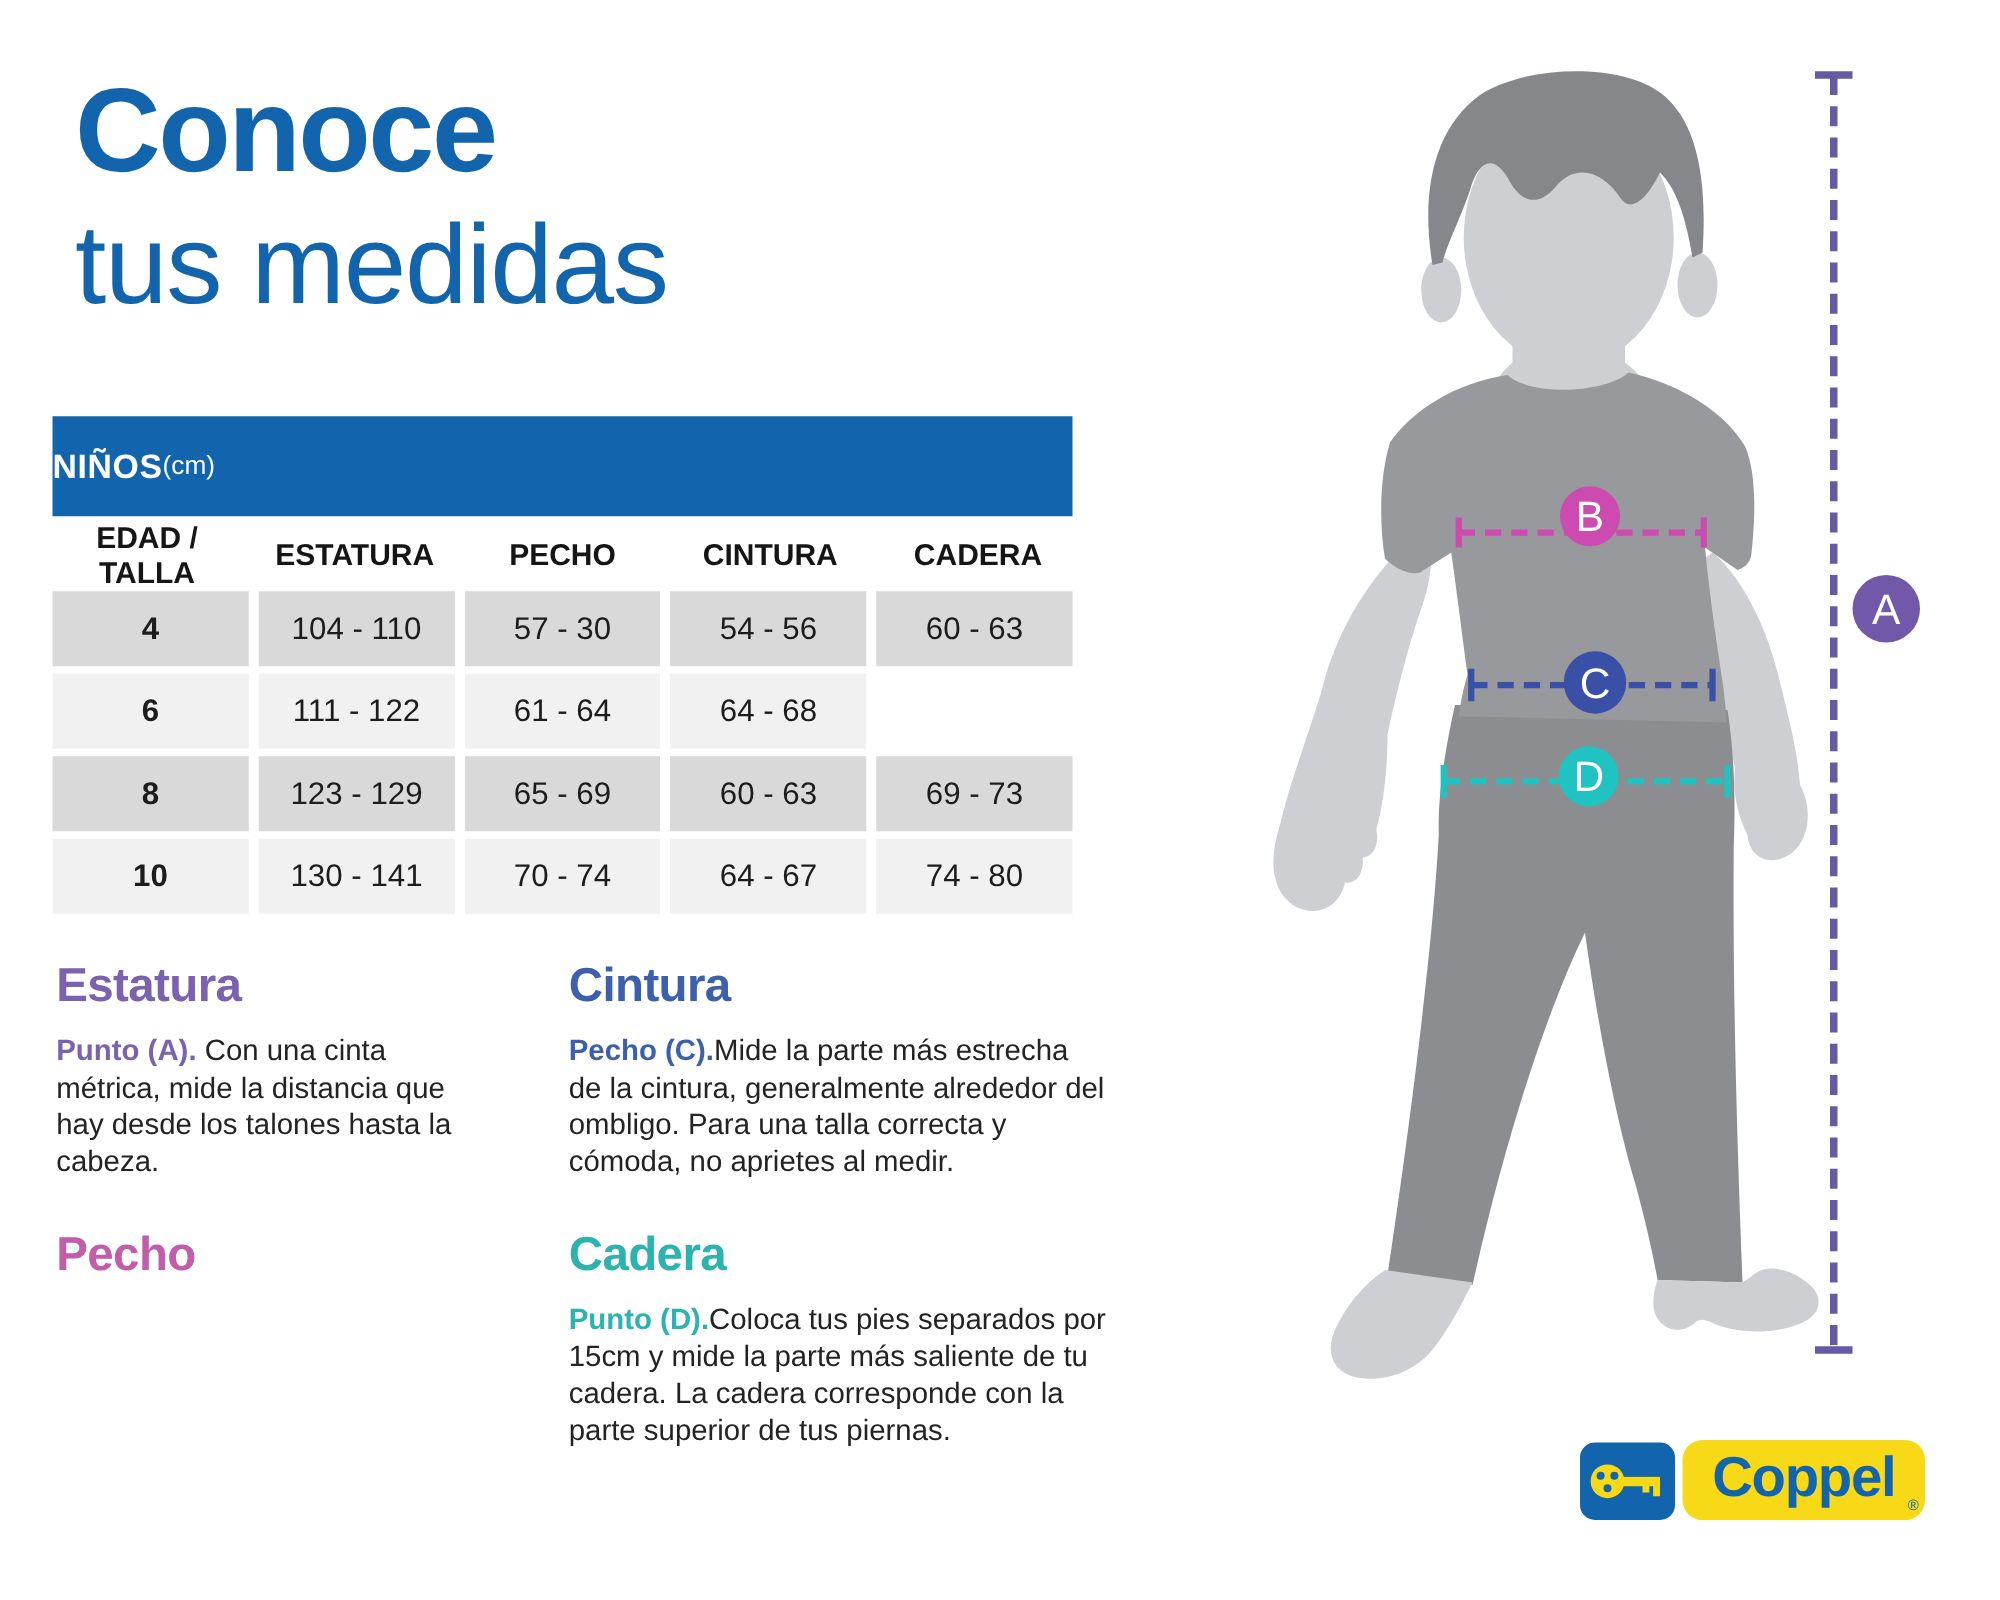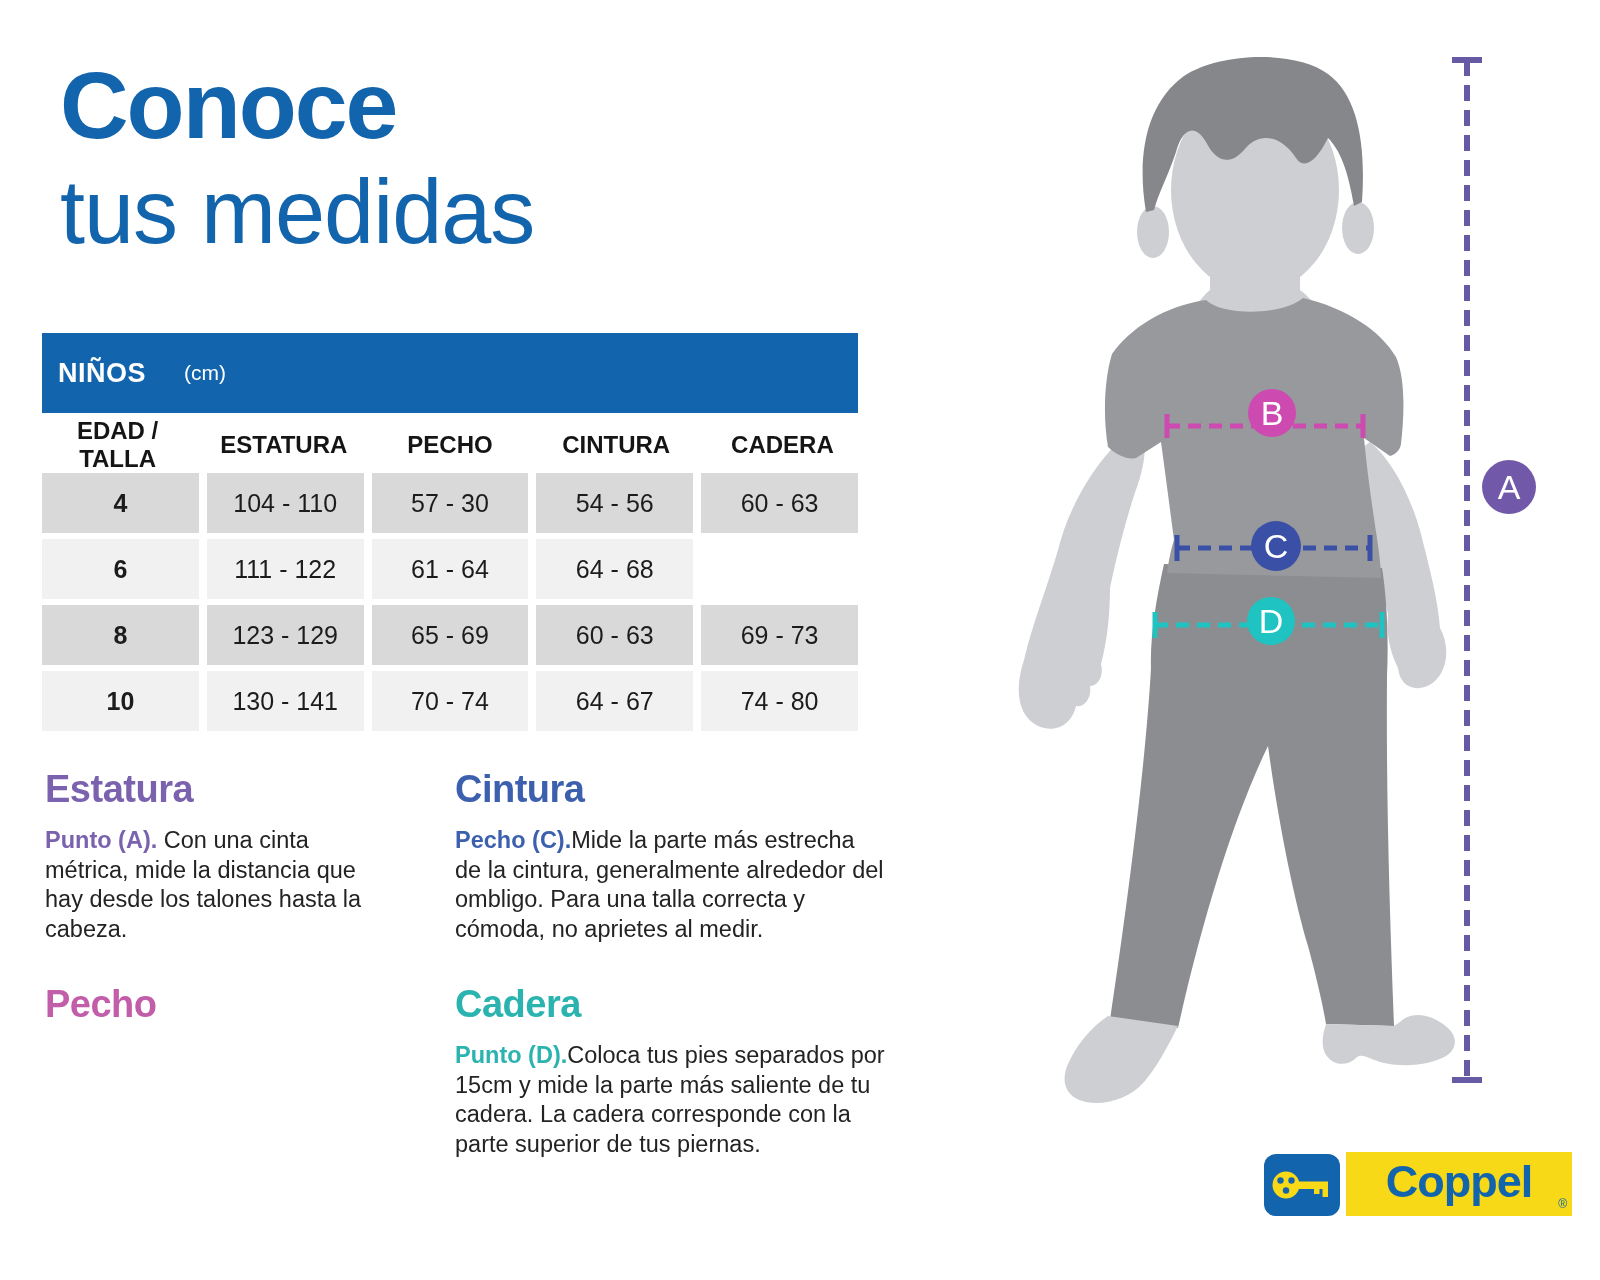--- a/index.html
+++ b/index.html
@@ -4,23 +4,23 @@
 <style>
   html,body{margin:0;padding:0;background:#fff;}
   .page{position:relative;width:1600px;height:1280px;background:#fff;overflow:hidden;
         font-family:"Liberation Sans",sans-serif;}
   
   .title{position:absolute;left:60px;top:58px;color:var(--blue);line-height:1;}
   .title .l1{font-size:95px;font-weight:700;letter-spacing:-2px;}
   .title .l2{font-size:90px;font-weight:400;letter-spacing:-1px;margin-top:14px;}
   
   .size-table{position:absolute;left:42px;top:333px;width:816px;}
-  .tbar{height:80px;background:var(--blue);display:flex;align-items:center;padding-left:16px;box-sizing:border-box;}
+  .tbar{height:80px;background:var(--blue);display:flex;align-items:center;box-sizing:border-box;}
   .tbar .tname{color:#fff;font-weight:700;font-size:27px;letter-spacing:0.5px;}
-  .tbar .tunit{color:#fff;font-size:21px;margin-left:38px;}
+  .tbar .tunit{color:#fff;font-size:21px;}
   .thead{display:grid;grid-template-columns:repeat(5,1fr);column-gap:15px;height:50px;margin-top:4px;
          align-items:center;text-align:center;font-weight:700;font-size:24px;color:#151515;}
   .trow{display:grid;grid-template-columns:repeat(5,1fr);column-gap:8px;margin-top:6px;}
   .trow .cell{height:60px;display:flex;align-items:center;justify-content:center;
               font-size:25px;color:#1c1c1c;}
   .trow.dark .cell{background:var(--row-dark);}
   .trow.light .cell{background:var(--row-light);}
   .trow .cell:first-child{font-weight:700;}
   
   .sec{position:absolute;}
@@ -34,22 +34,22 @@
   .sec-estatura h3,.sec-estatura .pt{color:var(--purple);}
   .sec-cintura h3,.sec-cintura .pt{color:var(--cblue);}
   .sec-pecho h3,.sec-pecho .pt{color:var(--pink);}
   .sec-cadera h3,.sec-cadera .pt{color:var(--teal);}
   
   .figure{position:absolute;left:960px;top:40px;width:600px;height:1080px;}
   .figure svg{display:block;width:100%;height:100%;}
   .badge-label{fill:#fff;font-family:"Liberation Sans",sans-serif;font-size:34px;font-weight:400;}
   
   .logo-key{position:absolute;left:1264px;top:1154px;width:76px;height:62px;background:var(--blue);border-radius:12px;}
-  .logo-word{position:absolute;left:1346px;top:1152px;width:226px;height:64px;background:var(--yellow);
-             border-radius:0;display:flex;align-items:center;justify-content:center;}
+  .logo-word{position:absolute;left:1346px;top:1152px;width:194px;height:64px;background:var(--yellow);
+             border-radius:16px;display:flex;align-items:center;justify-content:center;}
   .logo-word .brand{color:var(--blue);font-size:45px;font-weight:700;letter-spacing:-1px;margin-top:-4px;}
   .logo-word .reg{position:absolute;right:5px;bottom:5px;font-size:12px;color:var(--blue);}
 </style>
 </head>
 <body>
 
 <div class="page">
 
   <div class="title">
     <div class="l1">Conoce</div>

